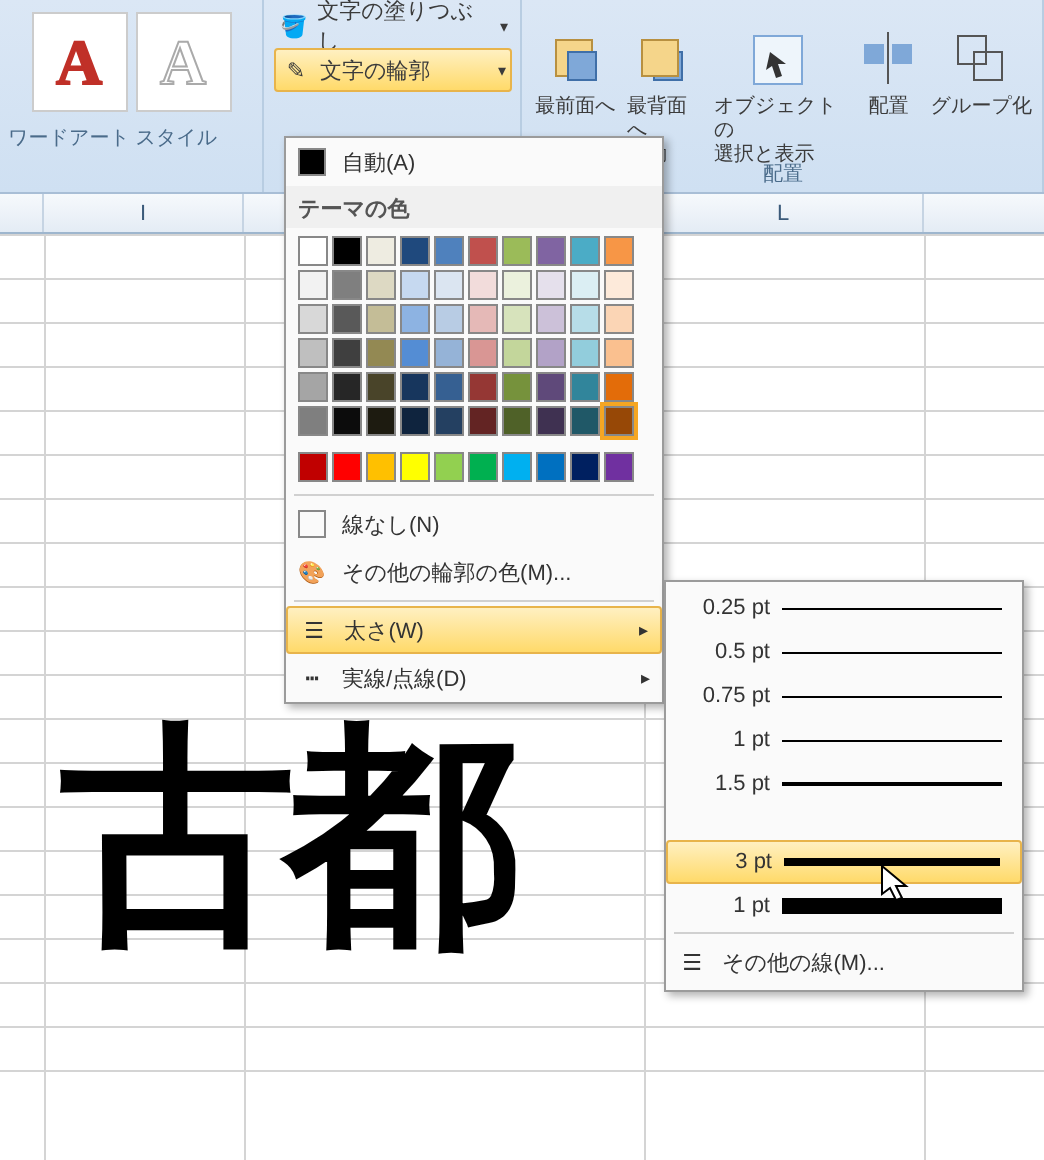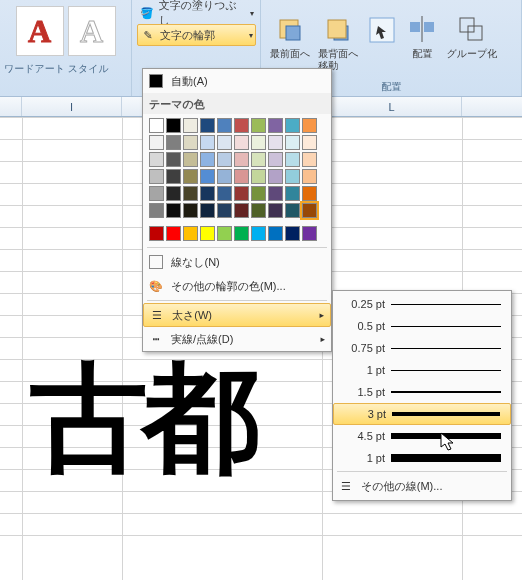--- a/index.html
+++ b/index.html
@@ -44,21 +44,21 @@
 .dd-sep { height:1px; background:#d0d0d0; margin:2px 4px; }
 .dd-label { font-weight:bold; padding:4px 6px 2px; color:#555; font-size:11px; background:#f0f0f0; }
 .swatch-grid { display:grid; grid-template-columns: repeat(10, 15px); gap:2px; padding:4px 6px; }
 .swatch { width:15px; height:15px; border:1px solid #888; }
 .swatch.sel { outline: 2px solid #f5a623; }
 .arrow-r { margin-left:auto; font-size:9px; }
 
 
 .weight-panel { position:absolute; top:290px; left:332px; width:180px; background:#fafafa; border:1px solid #9b9b9b; box-shadow:2px 2px 4px rgba(0,0,0,.3); z-index:11; padding:2px 0; }
 .weight-row { display:flex; align-items:center; height:22px; padding:0 10px 0 8px; gap:6px; }
-.weight-row.hl { background: linear-gradient(#fff0c1, #ffda6a); border:1px solid #e8b44b; border-radius:2px; }
+.weight-row.hl { background: linear-gradient(#fff0c1, #ffda6a); border:1px solid #e8b44b; border-radius:2px;margin-top:17px; }
 .weight-row .pt { width:44px; text-align:right; color:#333; }
 .weight-sample { flex:1; height:0; border-top-style:solid; border-color:#000; }
 .cursor { position:absolute; width:16px; height:20px; z-index:20; }
 </style>
 </head>
 <body>
 
 <div class="ribbon">
   <div class="ribbon-group wa-group">
     <div class="wa-letters">
@@ -93,20 +93,22 @@
           <rect x="6" y="6" width="18" height="18" fill="#f5d58a" stroke="#b89040"></rect>
         </svg>
       <span style="white-space:pre-line">最背面へ
 移動</span>
     </div>
     <div class="arrange-btn">
       <svg class="big-icon">
           <rect x="4" y="4" width="24" height="24" fill="#eef5fb" stroke="#7fa8d8"></rect>
           <path d="M12 12 L20 18 L16 18 L18 24 L15 25 L13 19 L10 21 Z" fill="#333"></path>
         </svg>
+      <span style="white-space:pre-line">オブジェクトの
+選択と表示</span>
     </div>
     <div class="arrange-btn">
       <svg class="big-icon">
           <rect x="4" y="8" width="10" height="10" fill="#7fa8d8"></rect>
           <rect x="18" y="8" width="10" height="10" fill="#7fa8d8"></rect>
           <line x1="16" y1="2" x2="16" y2="28" stroke="#555"></line>
         </svg>
       <span>配置</span>
     </div>
     <div class="arrange-btn">
@@ -285,24 +287,20 @@
     </div>
     <div class="weight-row">
       <span class="pt">1.5 pt</span>
       <span class="weight-sample" style="border-top-width: 2px;"></span>
     </div>
     <div class="weight-row hl">
       <span class="pt">3 pt</span>
       <span class="weight-sample" style="border-top-width: 4px;"></span>
     </div>
     <div class="weight-row">
-      <span class="pt">4.5 pt</span>
-      <span class="weight-sample" style="border-top-width: 6px;"></span>
-    </div>
-    <div class="weight-row">
       <span class="pt">1 pt</span>
       <span class="weight-sample" style="border-top-width: 8px;"></span>
     </div>
     <div class="dd-sep"></div>
   <div class="dd-row" style="padding-left:28px">
     <span class="dd-icon">☰</span>
     <span>その他の線(M)...</span>
   </div>
 </div>
 

